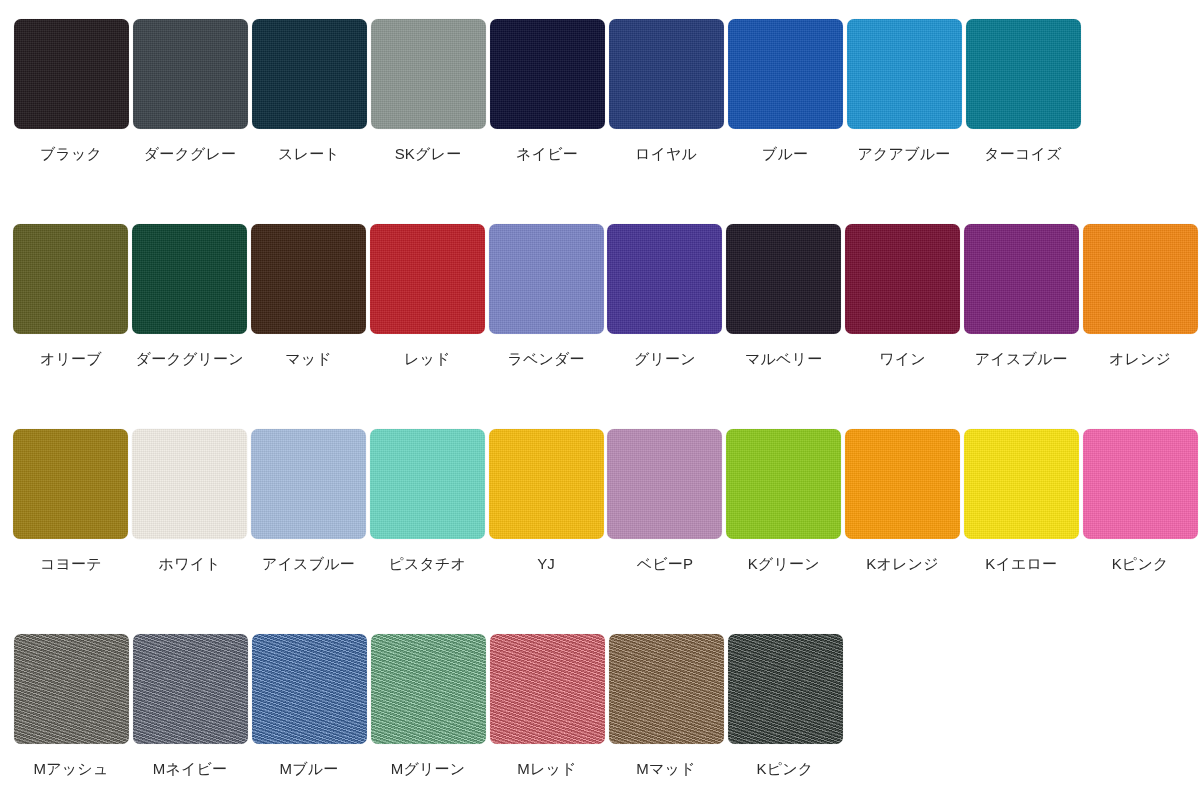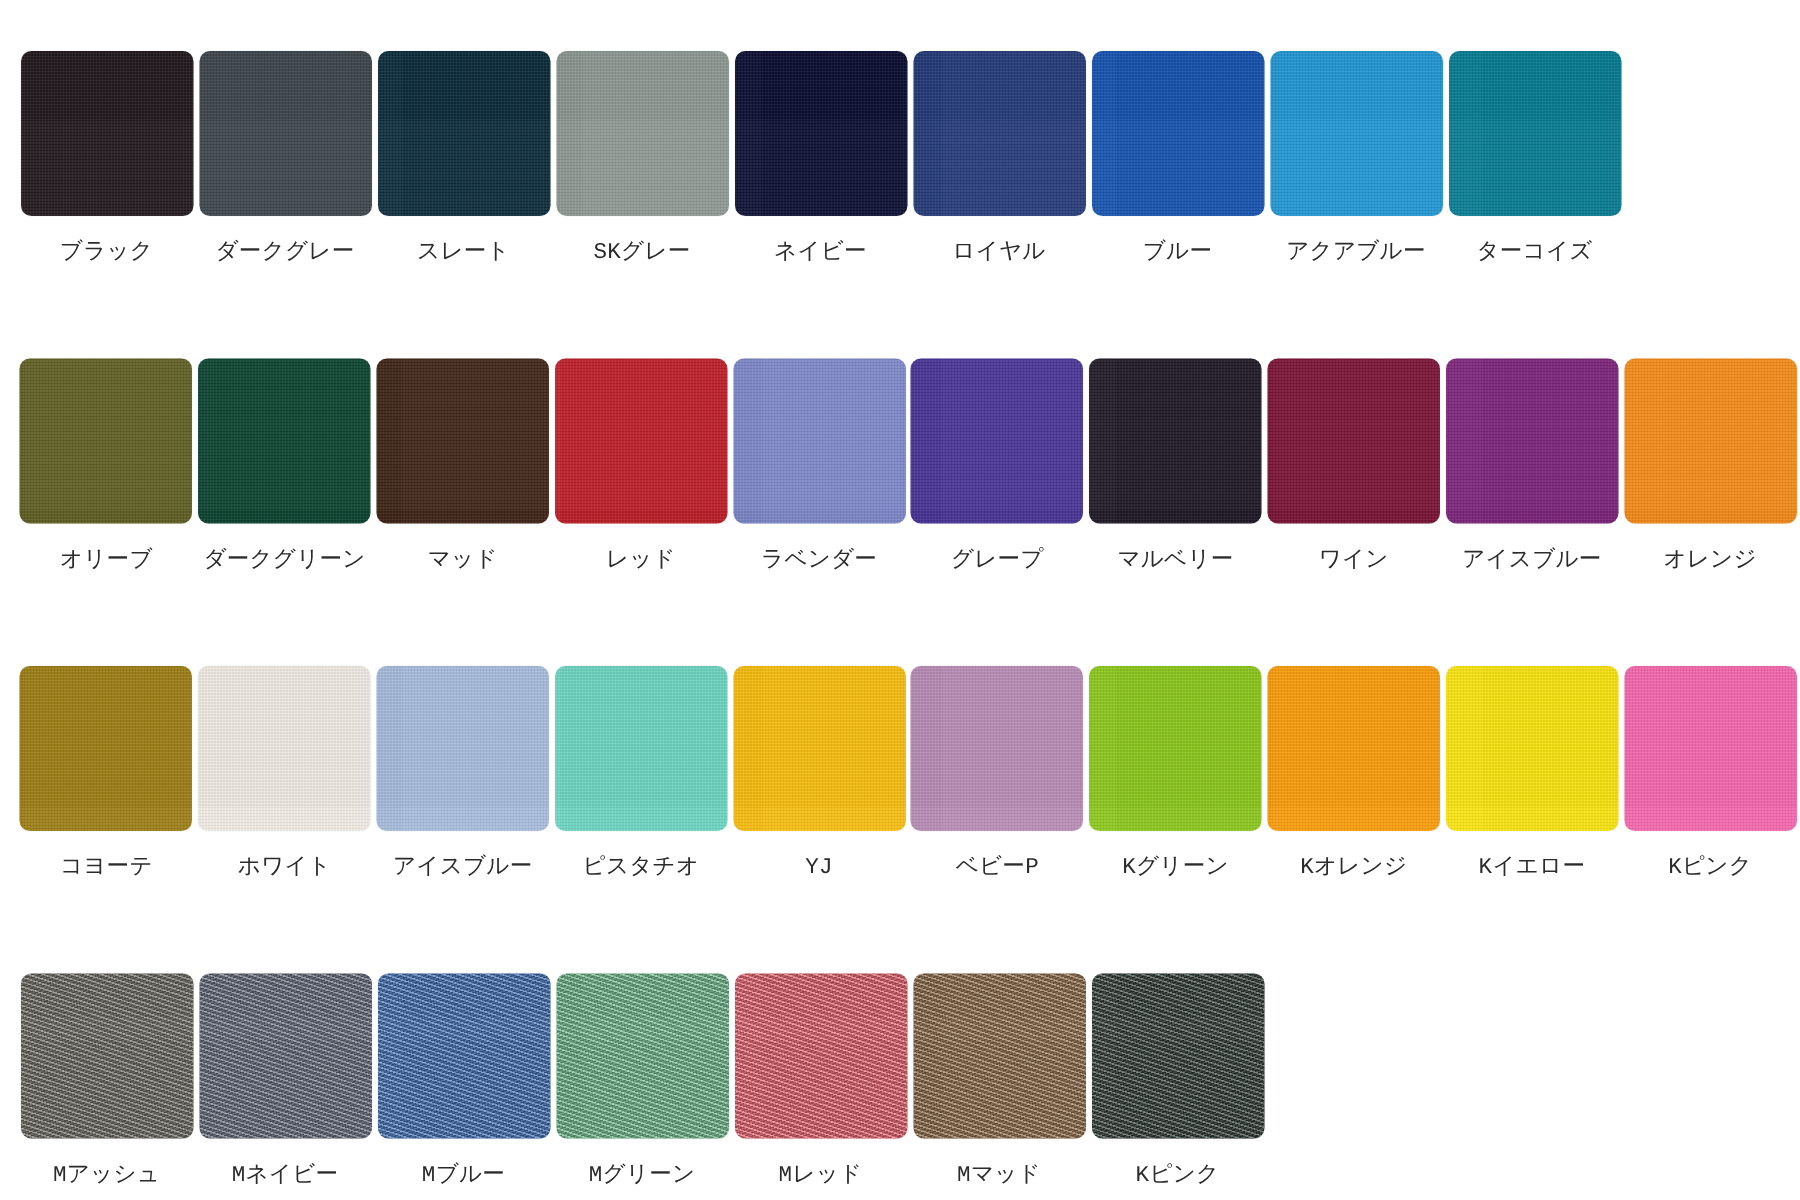--- a/index.html
+++ b/index.html
@@ -12,22 +12,21 @@
     width: 1200px;
     height: 800px;
     font-family: "Liberation Sans", "DejaVu Sans", sans-serif;
     overflow: hidden;
   }
   #swatch-grid {
     position: relative;
     width: 1200px;
     height: 800px;
     box-sizing: border-box;
-    padding: 34px 0 0 12px;
-    font-family: Liberation Mono, monospace;
+    padding: 19px 0 0 12px;
   }
   .swatch-row {
     display: flex;
     flex-direction: row;
     align-items: flex-start;
     height: 205px;
   }
   .swatch-cell {
     width: 118px;
     margin-right: 1px;
@@ -148,21 +147,21 @@
       <div class="swatch-cell">
         <div class="swatch-chip" style="background: rgb(187, 31, 40);"></div>
         <div class="swatch-label">レッド</div>
       </div>
       <div class="swatch-cell">
         <div class="swatch-chip" style="background: rgb(123, 133, 197);"></div>
         <div class="swatch-label">ラベンダー</div>
       </div>
       <div class="swatch-cell">
         <div class="swatch-chip" style="background: rgb(70, 51, 147);"></div>
-        <div class="swatch-label">グレープ</div>
+        <div class="swatch-label">グリーン</div>
       </div>
       <div class="swatch-cell">
         <div class="swatch-chip" style="background: rgb(31, 24, 38);"></div>
         <div class="swatch-label">マルベリー</div>
       </div>
       <div class="swatch-cell">
         <div class="swatch-chip" style="background: rgb(118, 17, 51);"></div>
         <div class="swatch-label">ワイン</div>
       </div>
       <div class="swatch-cell">

